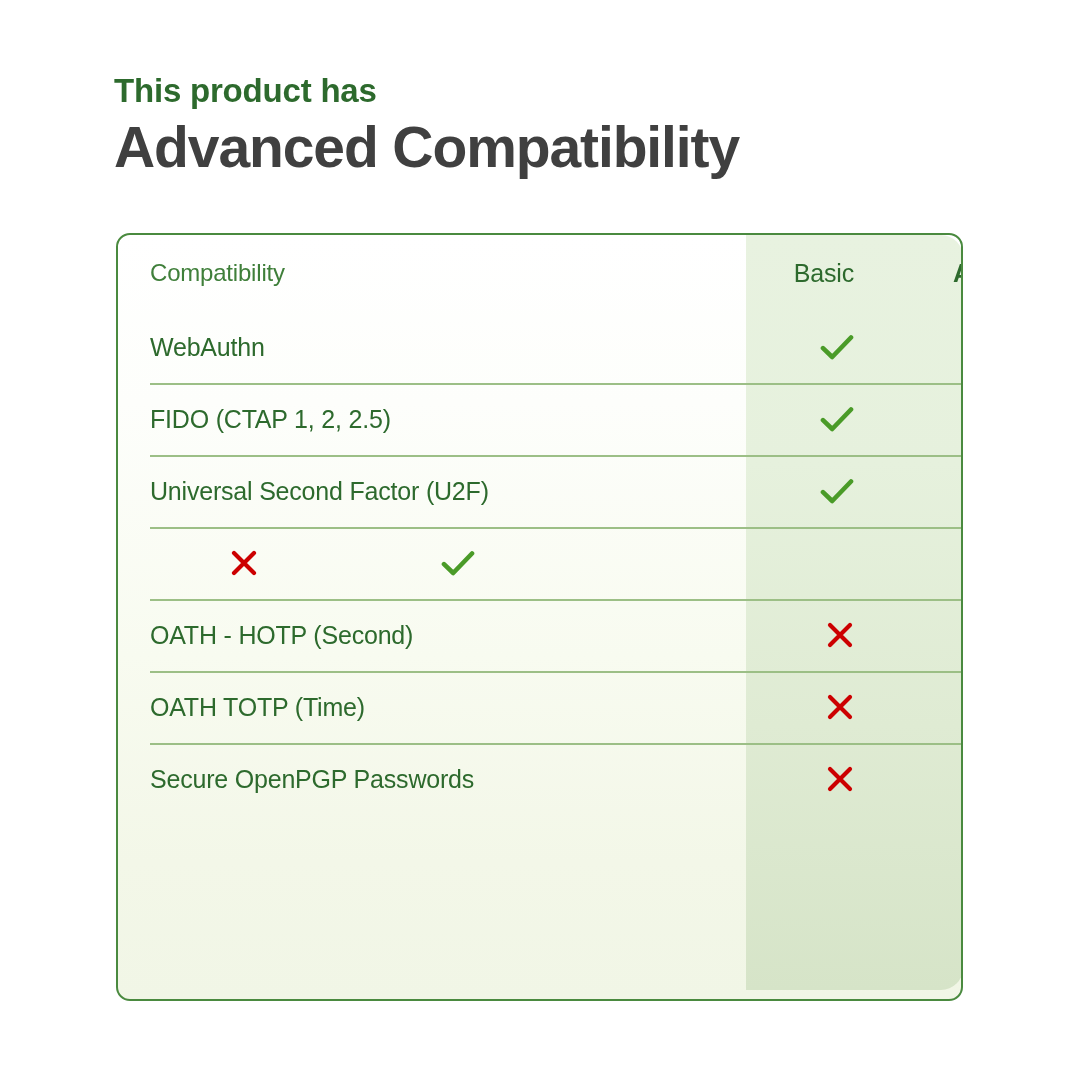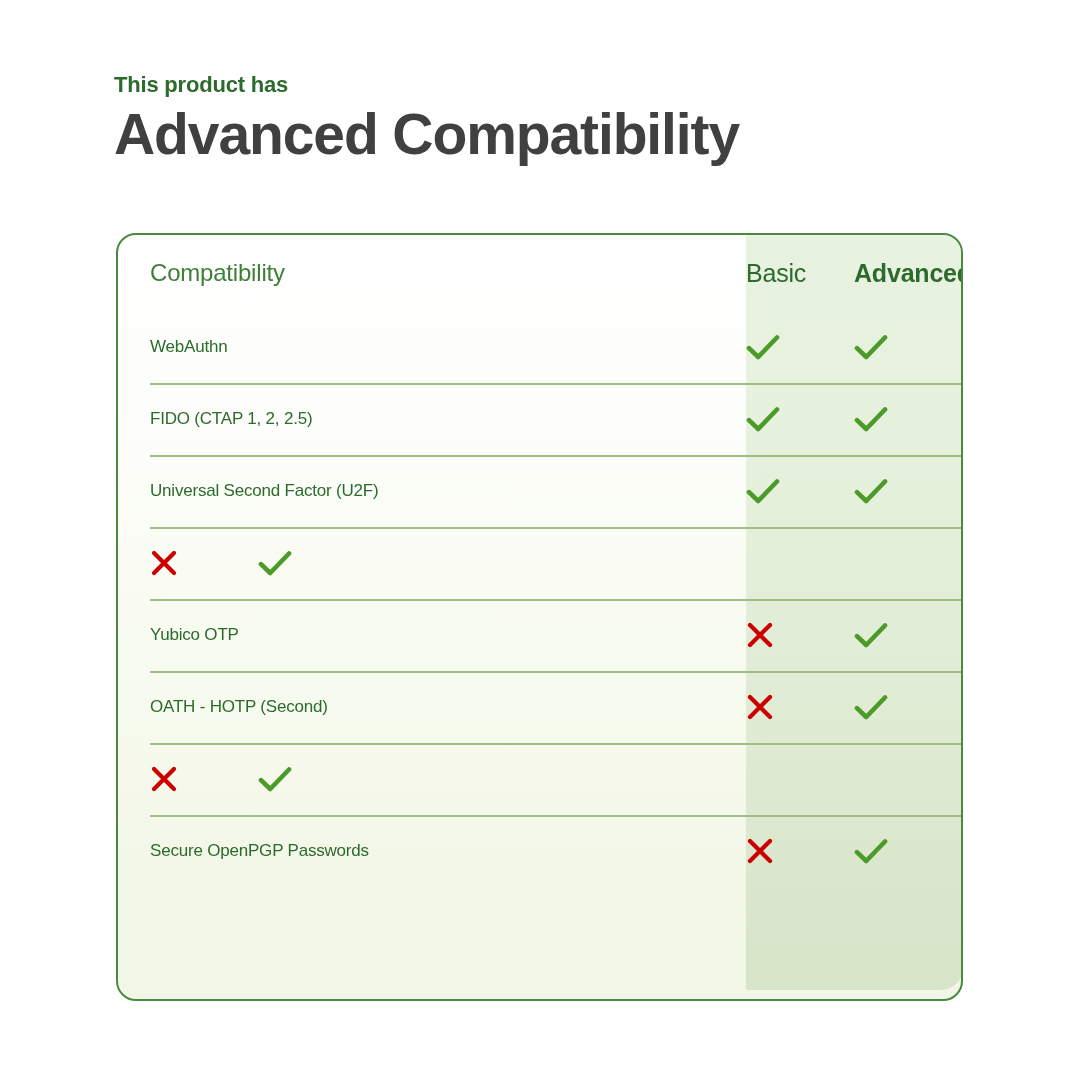--- a/index.html
+++ b/index.html
@@ -22,21 +22,21 @@
 
   
   .heading-block {
     position: absolute;
     left: 114px;
     top: 72px;
     width: 880px;
   }
 
   .eyebrow {
-    font-size: 22px;
+    font-size: 33px;
     font-weight: 700;
     line-height: 1.15;
     color: #2d6a2d;
     letter-spacing: -0.2px;
     white-space: nowrap;
   }
 
   .headline {
     margin-top: 6px;
     font-size: 57px;
@@ -48,21 +48,21 @@
   }
 
   
   .card {
     position: absolute;
     left: 116px;
     top: 233px;
     width: 847px;
     height: 768px;
     border: 2px solid #4a8a3f;
-    border-radius: 20px;
+    border-radius: 14px;
     background: linear-gradient(to bottom, #ffffff 0%, #fdfefb 22%, #f8fbf0 55%, #f3f7e8 82%, #f1f6e6 100%);
     overflow: hidden;
   }
 
   
   .highlight-col {
     position: absolute;
     left: 628px;
     top: 0px;
     width: 217px;
@@ -96,21 +96,21 @@
     left: 32px;
     right: 0px;
     top: 0;
     height: 1.5px;
     background: #9cbf86;
   }
 
   .cell-label {
     flex: 0 0 596px;
     padding-left: 32px;
-    font-size: 17px;
+    font-size: 25px;
     color: #2d6a2d;
     font-weight: 400;
     letter-spacing: -0.2px;
     white-space: nowrap;
   }
 
   .cell-label.head {
     font-size: 24px;
     font-weight: 400;
     color: #3f7f3a;
@@ -118,21 +118,21 @@
 
   .cell-basic {
     flex: 0 0 32px;
     width: 32px;
   }
 
   .cell-val {
     flex: 0 0 108px;
     display: flex;
     align-items: center;
-    justify-content: flex-start;
+    justify-content: flex-end;
     font-size: 24px;
   }
 
   .cell-val.adv { flex: 0 0 217px; }
 
   .col-head {
     font-size: 25px;
     color: #2d6a2d;
     font-weight: 400;
     letter-spacing: -0.2px;
@@ -233,56 +233,39 @@
           </div>
           <div class="cell-val adv">
             <span class="mark">
               <svg width="34" height="28" viewBox="0 0 34 28" aria-hidden="true">
                 <path d="M3 15.2 L12.2 24 L31 4.5" fill="none" stroke="#4a9b28" stroke-width="4.6" stroke-linecap="round" stroke-linejoin="round"></path>
               </svg>
             </span>
           </div>
         </div>
         <div class="row divided">
-          <div class="cell-label">Yubico OTP</div>
+          <div class="cell-label">OATH - HOTP (Second)</div>
           <div class="cell-basic"></div>
           <div class="cell-val">
             <span class="mark">
               <svg width="28" height="28" viewBox="0 0 28 28" aria-hidden="true">
                 <path d="M4 4 L24 24 M24 4 L4 24" fill="none" stroke="#cc0000" stroke-width="4.2" stroke-linecap="round"></path>
               </svg>
             </span>
           </div>
           <div class="cell-val adv">
             <span class="mark">
               <svg width="34" height="28" viewBox="0 0 34 28" aria-hidden="true">
                 <path d="M3 15.2 L12.2 24 L31 4.5" fill="none" stroke="#4a9b28" stroke-width="4.6" stroke-linecap="round" stroke-linejoin="round"></path>
               </svg>
             </span>
           </div>
         </div>
         <div class="row divided">
-          <div class="cell-label">OATH - HOTP (Second)</div>
-          <div class="cell-basic"></div>
-          <div class="cell-val">
-            <span class="mark">
-              <svg width="28" height="28" viewBox="0 0 28 28" aria-hidden="true">
-                <path d="M4 4 L24 24 M24 4 L4 24" fill="none" stroke="#cc0000" stroke-width="4.2" stroke-linecap="round"></path>
-              </svg>
-            </span>
-          </div>
-          <div class="cell-val adv">
-            <span class="mark">
-              <svg width="34" height="28" viewBox="0 0 34 28" aria-hidden="true">
-                <path d="M3 15.2 L12.2 24 L31 4.5" fill="none" stroke="#4a9b28" stroke-width="4.6" stroke-linecap="round" stroke-linejoin="round"></path>
-              </svg>
-            </span>
-          </div>
-        </div>
-        <div class="row divided">
+          <div class="cell-label">OATH TOTP (Time)</div>
           <div class="cell-basic"></div>
           <div class="cell-val">
             <span class="mark">
               <svg width="28" height="28" viewBox="0 0 28 28" aria-hidden="true">
                 <path d="M4 4 L24 24 M24 4 L4 24" fill="none" stroke="#cc0000" stroke-width="4.2" stroke-linecap="round"></path>
               </svg>
             </span>
           </div>
           <div class="cell-val adv">
             <span class="mark">

